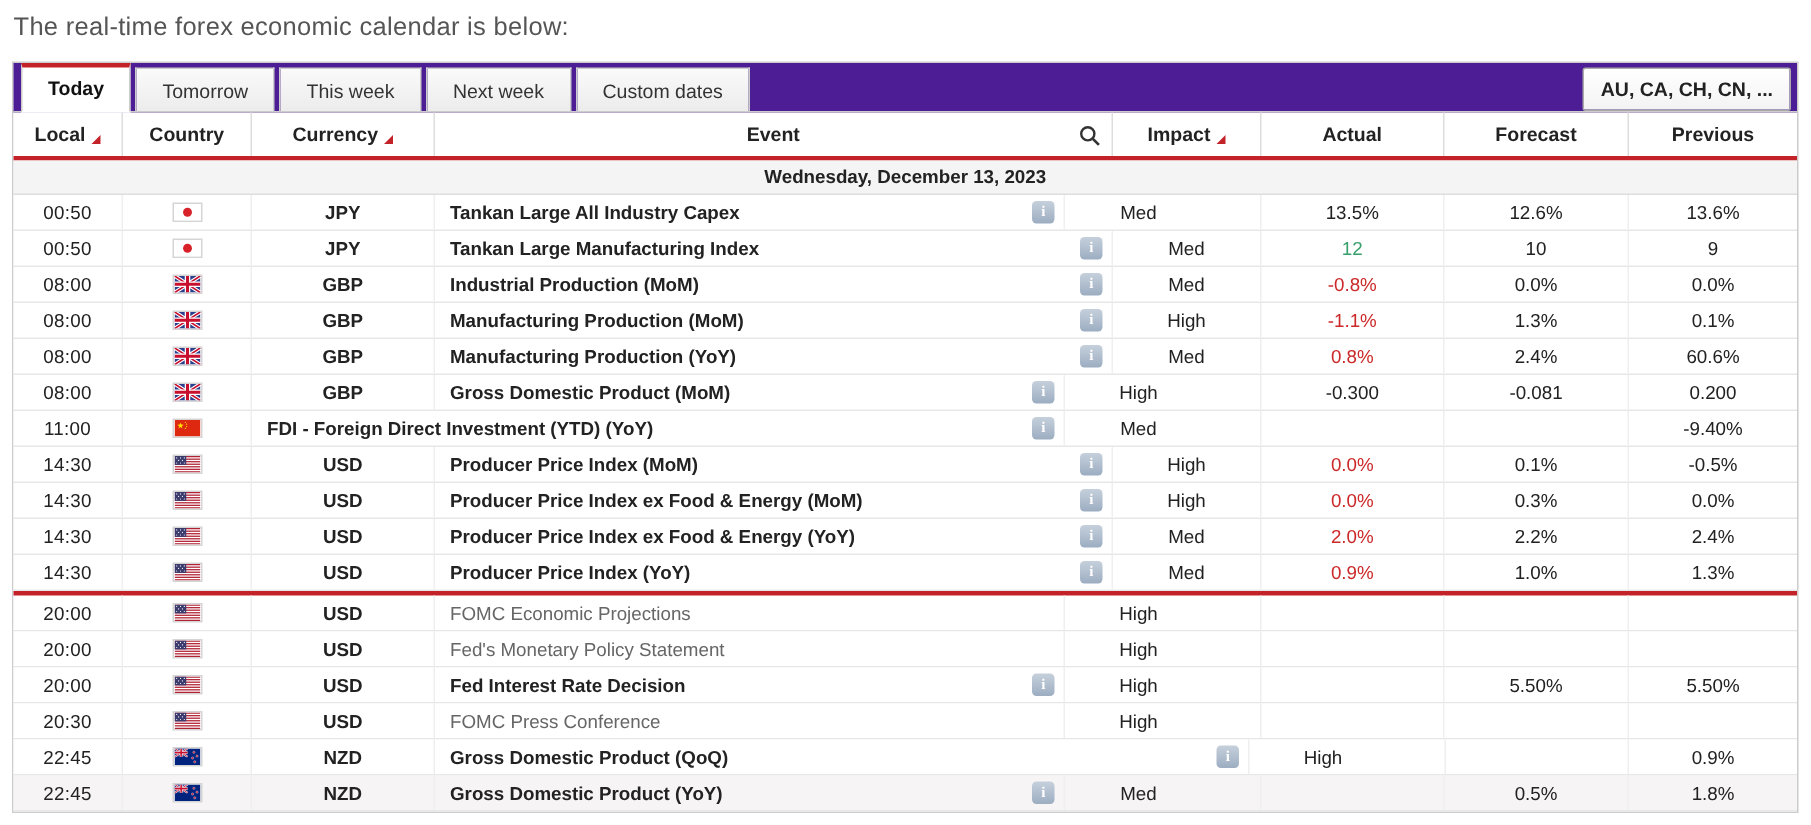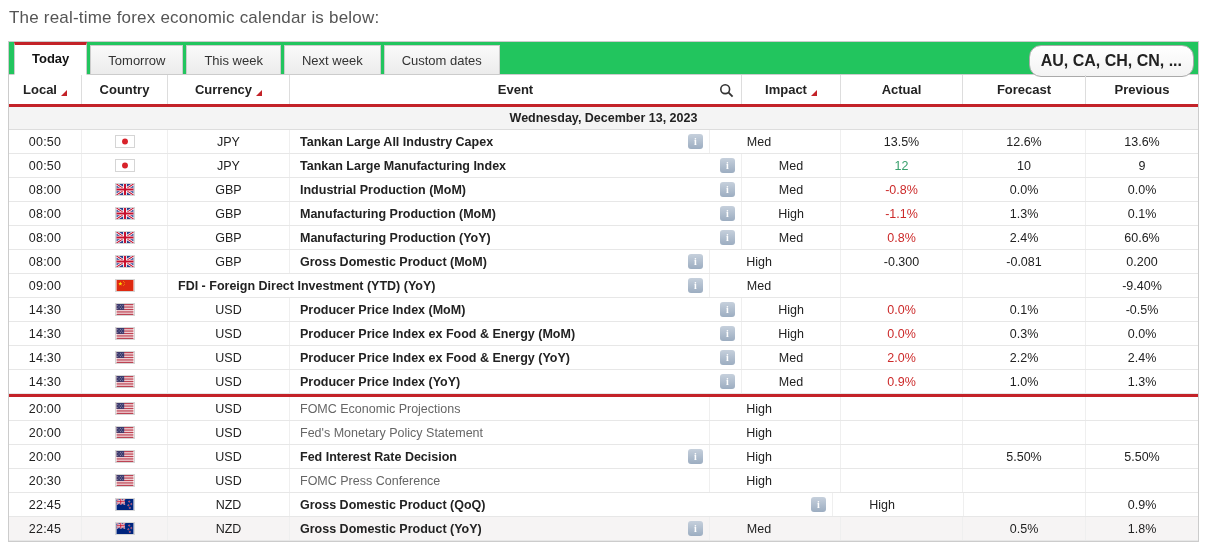--- a/index.html
+++ b/index.html
@@ -7,28 +7,28 @@
     font-family:"Liberation Sans", sans-serif; }
   :root{
     --accent:#c32228; --down:#cc2a2a; --up:#38a06c; --dark:#222;
     --muted:#666; --border:#ccc; --cellborder:#e7e7e7;
   }
   .page-title{ padding:8px 12px 0 9px; font-size:17px; color:#555; letter-spacing:.2px; }
 
   .widget{ position:absolute; left:8px; top:41px; width:1191px; border:1px solid var(--border); background:#fff; }
 
   
-  .tabbar{ position:relative; height:33px; background:#22c55e; border-bottom:1px solid var(--border); display:flex; align-items:flex-end; padding-left:5px; }
+  .tabbar{ position:relative; height:33px; background:#4c1d95; border-bottom:1px solid var(--border); display:flex; align-items:flex-end; padding-left:5px; }
   .tab{ font-size:13px; color:#333; padding:7px 17px 8px; background:linear-gradient(#fafafa,#ececec);
         border:1px solid #ccc; border-bottom:none; margin-right:3px; height:29px; cursor:pointer; white-space:nowrap; }
   .tab.active{ background:#fff; font-weight:bold; color:#111; border-top:3px solid var(--accent);
         height:33px; margin-bottom:-1px; border-bottom:1px solid #fff; padding-top:6px; }
   .countries-btn{ position:absolute; right:4px; top:3px; font-family:"Liberation Sans",sans-serif;
-        font-size:16px; font-weight:600; color:#222; padding:6px 11px;
-        background:linear-gradient(#fff,#f3f3f3); border:1px solid #aaa; border-radius:12px; cursor:pointer; }
+        font-size:13px; font-weight:600; color:#222; padding:6px 11px;
+        background:linear-gradient(#fff,#f3f3f3); border:1px solid #aaa; border-radius:2px; cursor:pointer; }
 
   
   .thead{ display:flex; height:32px; align-items:stretch; border-bottom:3px solid var(--accent); background:#fff; }
   .hcell{ display:flex; align-items:center; justify-content:center; font-size:13px; font-weight:bold;
           color:#222; border-left:1px solid #ddd; position:relative; }
   .hcell:first-child{ border-left:none; }
   .sort-tri{ width:0; height:0; border-left:6px solid transparent; border-bottom:6px solid var(--accent);
              margin-left:4px; margin-top:6px; }
   .search-icon{ position:absolute; right:7px; top:8px; width:15px; height:15px; cursor:pointer; }
 
@@ -42,21 +42,21 @@
              font-size:12.5px; font-weight:bold; color:#222; border-bottom:1px solid #ddd; }
 
   
   .row{ display:flex; height:24px; border-bottom:1px solid var(--cellborder); background:#fff; align-items:stretch; cursor:pointer; }
   .row.marker{ border-top:3px solid var(--accent); height:27px; }
   .row.highlight{ background:#f6f4f4; }
   .cell{ display:flex; align-items:center; justify-content:center; font-size:12.5px; color:#222;
          border-left:1px solid #efefef; overflow:hidden; }
   .cell:first-child{ border-left:none; }
   .cell.time{ letter-spacing:.2px; }
-  .cell.cur{ font-weight:normal; }
+  .cell.cur{ font-weight:bold; }
   .cell.ev{ justify-content:flex-start; padding-left:10px; position:relative; }
   .ev-name{ font-weight:bold; color:#222; white-space:nowrap; }
   .row.muted .ev-name{ font-weight:normal; color:#666; }
   .info-icon{ position:absolute; right:6px; top:4px; width:15px; height:15px; border-radius:3px;
       background:linear-gradient(#c6d0dc,#9cadc1); color:#fff; font-size:10px; font-weight:bold;
       display:flex; align-items:center; justify-content:center; cursor:pointer;
       font-family:"Liberation Serif",serif; }
   .val.down{ color:var(--down); } .val.up{ color:var(--up); } .val.flat{ color:#222;margin-left:32px; }
 
   .flag{ width:20px; height:13px; display:block; border:1px solid #d5d5d5; }
@@ -243,21 +243,21 @@
     <div class="cell ev col-event">
       <span class="ev-name">Gross Domestic Product (MoM)</span>
     <span class="info-icon">i</span>
         </div>
     <div class="cell col-impact">High</div>
     <div class="cell val col-actual flat">-0.300</div>
     <div class="cell col-forecast">-0.081</div>
     <div class="cell col-previous">0.200</div>
   </div>
       <div class="row">
-    <div class="cell time col-local">09:00</div>
+    <div class="cell time col-local">11:00</div>
     <div class="cell col-country">
           <span class="flag">
             <svg viewBox="0 0 20 13">
               <rect width="20" height="13" fill="#de2910"></rect>
               <polygon fill="#ffde00" points="4.5,1.9 5.15,3.61 6.97,3.7 5.55,4.84 6.03,6.6 4.5,5.6 2.97,6.6 3.45,4.84 2.03,3.7 3.85,3.61"></polygon>
               <circle cx="8.3" cy="1.8" r="0.5" fill="#ffde00"></circle>
               <circle cx="9.3" cy="3.3" r="0.5" fill="#ffde00"></circle>
               <circle cx="9.3" cy="5.2" r="0.5" fill="#ffde00"></circle>
               <circle cx="8.3" cy="6.6" r="0.5" fill="#ffde00"></circle>
             </svg>

